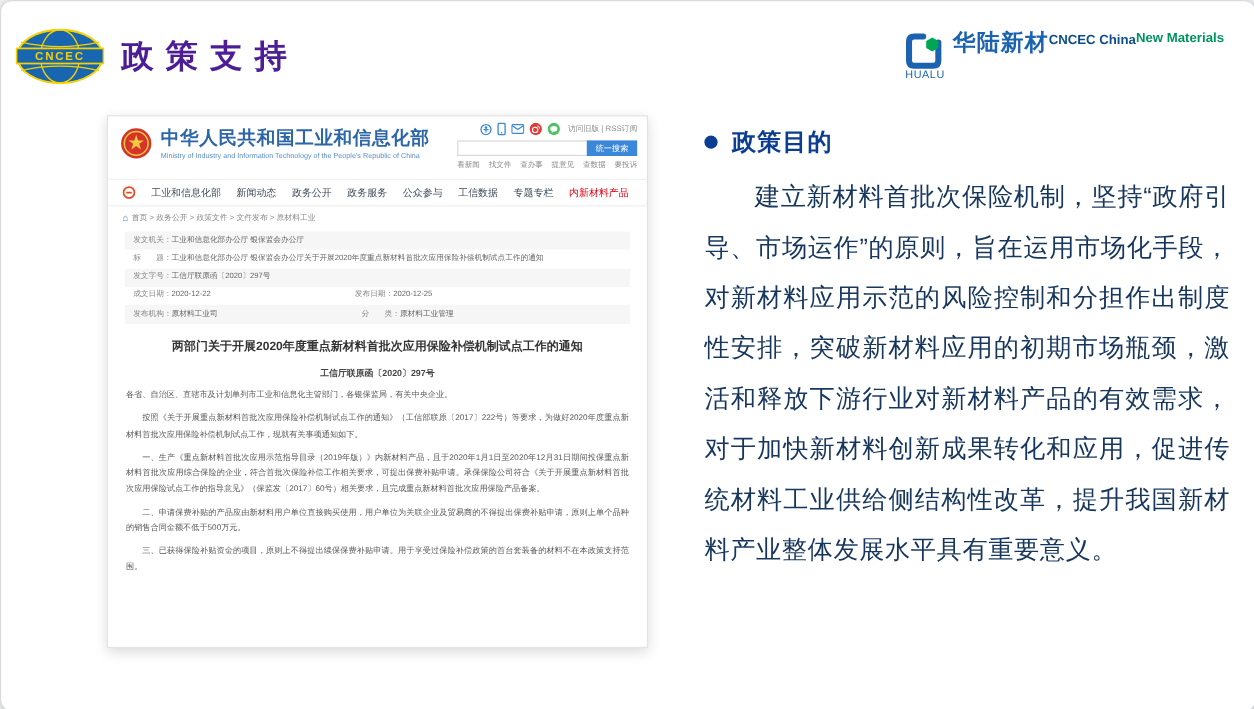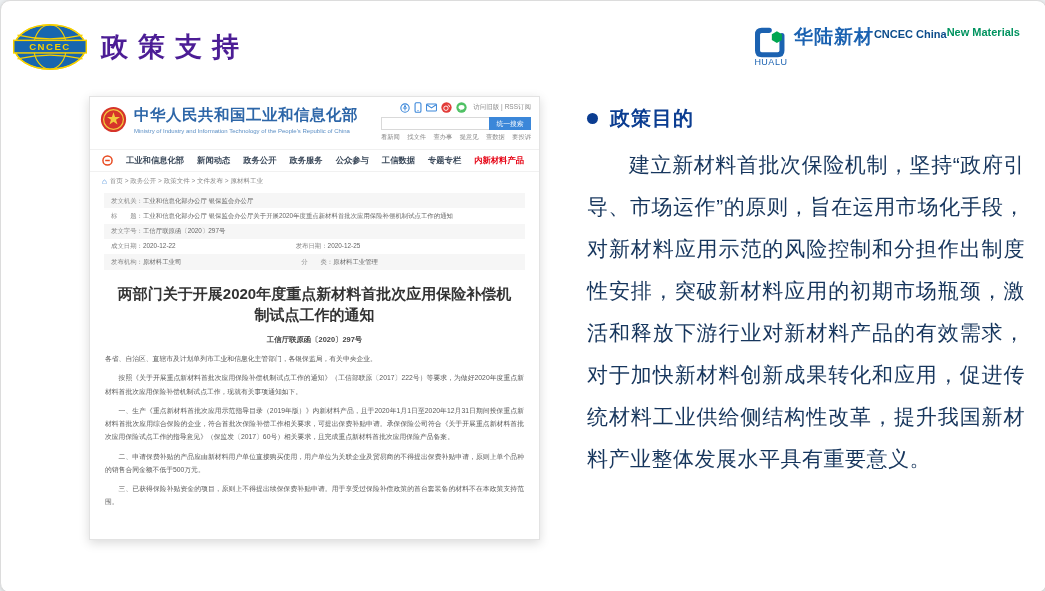--- a/index.html
+++ b/index.html
@@ -30,33 +30,33 @@
   .tools-row{display:flex;align-items:center;justify-content:flex-end;gap:4px;}
   .tool-txt{font-size:6.5px;color:#8a8a8a;margin-left:2px;white-space:nowrap;}
   .search-row{display:flex;margin-top:4px;height:13px;}
   .search-input{flex:1;border:1px solid #d9d9d9;border-right:none;background:#fff;outline:none;
                 font-size:7px;padding:0 3px;min-width:0;}
   .search-btn{width:42px;background:#3b87d9;color:#fff;border:none;font-size:6.8px;cursor:pointer;padding:0;}
   .quick-links{display:flex;justify-content:space-between;margin-top:3px;font-size:6.3px;color:#8a8a8a;}
   .quick-links span{cursor:pointer;}
 
   .site-nav{display:flex;align-items:center;gap:13px;padding:0 12px;height:21px;border-bottom:1px solid #f1f1f1;}
-  .nav-item{font-size:8.3px;font-weight:bold;color:#3c4a5b;white-space:nowrap;cursor:pointer;}
+  .nav-item{font-size:8.3px;font-weight:normal;color:#3c4a5b;white-space:nowrap;cursor:pointer;}
   .nav-item.red{color:#e60012;}
   .crumb{display:flex;align-items:center;gap:3px;padding:5px 12px 3px;font-size:6.5px;color:#8b8b8b;}
   .crumb .home{color:#3b87d9;font-size:8px;line-height:1;}
 
   .meta-table{margin:4px 14px 0;border:0;}
   .meta-row{display:flex;font-size:6.4px;line-height:1.3;padding:3.5px 7px;color:#666;}
   .meta-row.alt{background:#f6f6f6;}
   .m-label{color:#8a8a8a;white-space:nowrap;}
   .m-value{color:#666;}
   .m-pair2{margin-left:120px;display:flex;}
 
-  .doc-title{margin:13px 26px 0;text-align:center;font-size:15px;font-weight:bold;color:#333;line-height:1.45;}
+  .doc-title{margin:13px 26px 0;text-align:center;font-size:10px;font-weight:bold;color:#333;line-height:1.45;}
   .doc-number{margin-top:9px;text-align:center;font-size:7.4px;font-weight:bold;color:#444;}
   .doc-body{margin:7px 15px 0;font-size:6.8px;color:#595959;line-height:1.95;text-align:justify;}
   .doc-body p{margin:0 0 6px;text-indent:2em;}
   .doc-body p.noindent{text-indent:0;}
 
   
   .right-panel{position:absolute;left:586px;top:104px;width:438px;}
   .rp-heading{display:flex;align-items:center;gap:12px;}
   .rp-bullet{width:11px;height:11px;border-radius:50%;background:#0b3d91;flex:0 0 auto;}
   .rp-title{font-size:20px;font-weight:bold;color:#0b3d91;letter-spacing:1px;}

